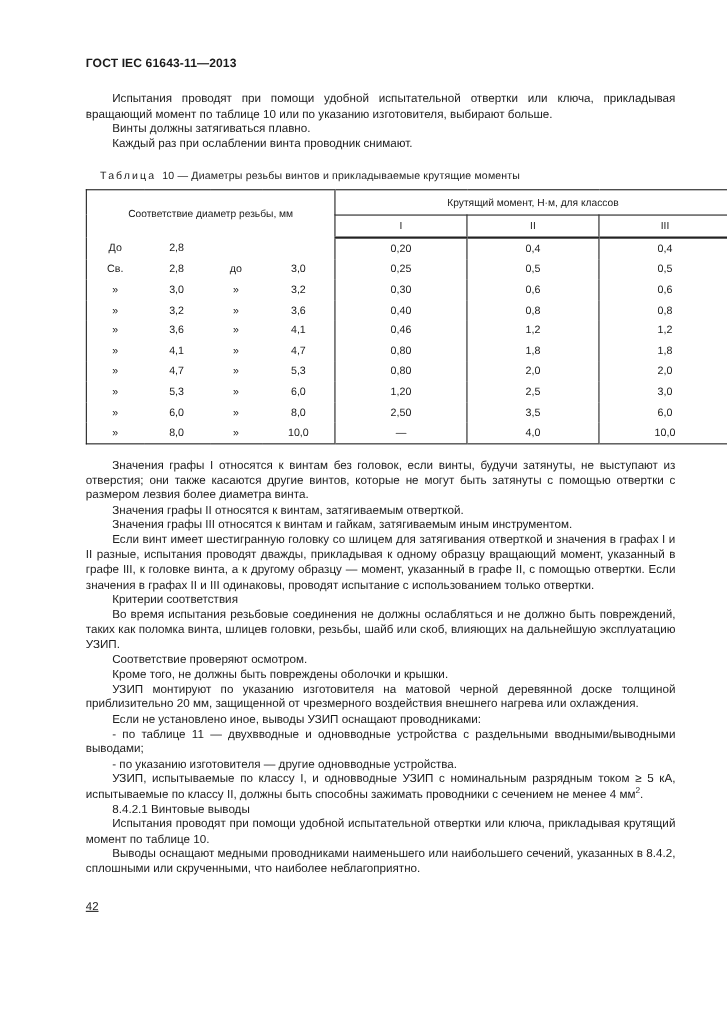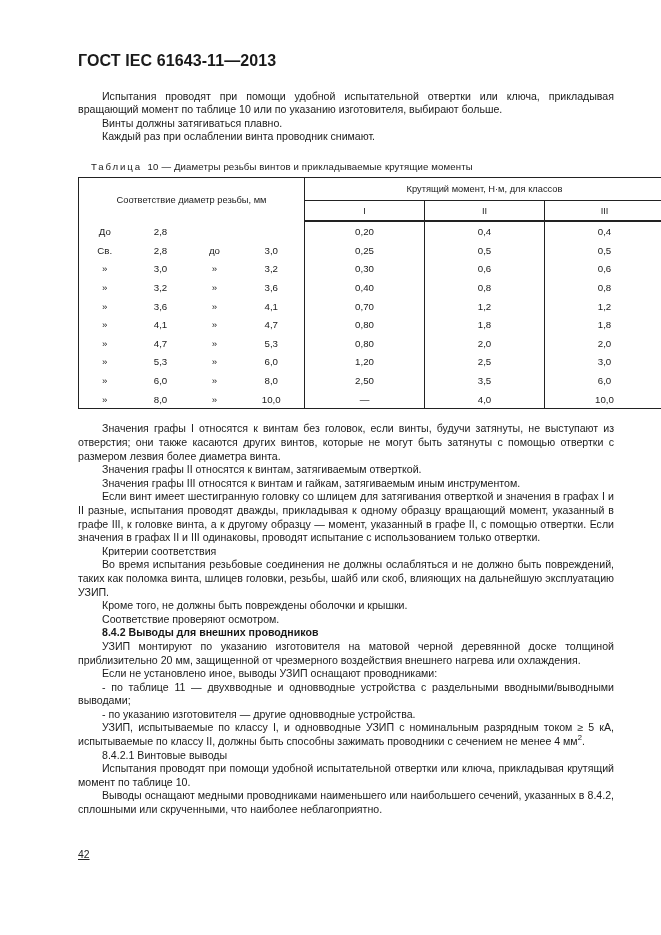--- a/index.html
+++ b/index.html
@@ -23,21 +23,21 @@
     height: 935px;
     background: #fff;
   }
   .content {
     position: absolute;
     left: 78px;
     top: 52px;
     width: 536px;
   }
   .header-title {
-    font-size: 16px;
+    font-size: 11px;
     font-weight: bold;
     letter-spacing: 0.1px;
     margin: 0 0 20px 0;
     line-height: 1.1;
     white-space: nowrap;
   }
   p.body {
     font-size: 10.6px;
     line-height: 13.6px;
     margin: 0;
@@ -89,21 +89,21 @@
   .nomhead { font-size: 9.3px; }
 
   .c-pref { width: 52px; text-align: center; }
   .c-v1   { width: 60px; text-align: center; }
   .c-do   { width: 48px; text-align: center; }
   .c-v2   { width: 66px; text-align: center; }
 
   .page-number {
     position: absolute;
     left: 78px;
-    top: 849px;
+    top: 819px;
     font-size: 10.4px;
     color: #222;
     text-decoration: underline;
   }
   sup { font-size: 0.72em; vertical-align: super; line-height: 0; }
 </style>
 </head>
 <body>
 
 <div class="page">
@@ -178,21 +178,21 @@
             <td class="dcell ">3,6</td>
             <td class="dcell t-vsep">0,40</td>
             <td class="dcell t-vsep">0,8</td>
             <td class="dcell t-vsep t-right">0,8</td>
           </tr>
           <tr>
             <td class="dcell t-left">»</td>
             <td class="dcell ">3,6</td>
             <td class="dcell ">»</td>
             <td class="dcell ">4,1</td>
-            <td class="dcell t-vsep">0,70</td>
+            <td class="dcell t-vsep">0,46</td>
             <td class="dcell t-vsep">1,2</td>
             <td class="dcell t-vsep t-right">1,2</td>
           </tr>
           <tr>
             <td class="dcell t-left">»</td>
             <td class="dcell ">4,1</td>
             <td class="dcell ">»</td>
             <td class="dcell ">4,7</td>
             <td class="dcell t-vsep">0,80</td>
             <td class="dcell t-vsep">1,8</td>
@@ -230,30 +230,29 @@
             <td class="dcell  t-outer-bot">8,0</td>
             <td class="dcell  t-outer-bot">»</td>
             <td class="dcell  t-outer-bot">10,0</td>
             <td class="dcell t-vsep t-outer-bot">—</td>
             <td class="dcell t-vsep t-outer-bot">4,0</td>
             <td class="dcell t-vsep t-right t-outer-bot">10,0</td>
           </tr>
         </tbody>
     </table>
 
-    <p class="body" style="margin-top:13px">Значения графы I относятся к винтам без головок, если винты, будучи затянуты, не выступают из отверстия; они также касаются других винтов, которые не могут быть затянуты с помощью отвертки с размером лезвия более диаметра винта.</p>
+    <p class="body" style="margin-top:13px">Значения графы I относятся к винтам без головок, если винты, будучи затянуты, не выступают из отверстия; они также касаются другие винтов, которые не могут быть затянуты с помощью отвертки с размером лезвия более диаметра винта.</p>
     <p class="body">Значения графы II относятся к винтам, затягиваемым отверткой.</p>
     <p class="body">Значения графы III относятся к винтам и гайкам, затягиваемым иным инструментом.</p>
     <p class="body">Если винт имеет шестигранную головку со шлицем для затягивания отверткой и значения в графах I и II разные, испытания проводят дважды, прикладывая к одному образцу вращающий момент, указанный в графе III, к головке винта, а к другому образцу — момент, указанный в графе II, с помощью отвертки. Если значения в графах II и III одинаковы, проводят испытание с использованием только отвертки.</p>
     <p class="body">Критерии соответствия</p>
     <p class="body">Во время испытания резьбовые соединения не должны ослабляться и не должно быть повреждений, таких как поломка винта, шлицев головки, резьбы, шайб или скоб, влияющих на дальнейшую эксплуатацию УЗИП.</p>
+    <p class="body">Соответствие проверяют осмотром.</p>
     <p class="body">Кроме того, не должны быть повреждены оболочки и крышки.</p>
-    <p class="body">Соответствие проверяют осмотром.</p>
-
-    <p class="body sub">8.4.2 Выводы для внешних проводников</p>
+
     <p class="body">УЗИП монтируют по указанию изготовителя на матовой черной деревянной доске толщиной приблизительно 20 мм, защищенной от чрезмерного воздействия внешнего нагрева или охлаждения.</p>
     <p class="body">Если не установлено иное, выводы УЗИП оснащают проводниками:</p>
     <p class="body dash">- по таблице 11 — двухвводные и одновводные устройства с раздельными вводными/выводными выводами;</p>
     <p class="body dash">- по указанию изготовителя — другие одновводные устройства.</p>
     <p class="body"><span>УЗИП, испытываемые по классу I, и одновводные УЗИП с номинальным разрядным током ≥ 5 кА, испытываемые по классу II, должны быть способны зажимать проводники с сечением не менее 4 мм</span><sup>2</sup><span>.</span></p>
     <p class="body">8.4.2.1 Винтовые выводы</p>
     <p class="body">Испытания проводят при помощи удобной испытательной отвертки или ключа, прикладывая крутящий момент по таблице 10.</p>
     <p class="body">Выводы оснащают медными проводниками наименьшего или наибольшего сечений, указанных в 8.4.2, сплошными или скрученными, что наиболее неблагоприятно.</p>
 
   </div>

